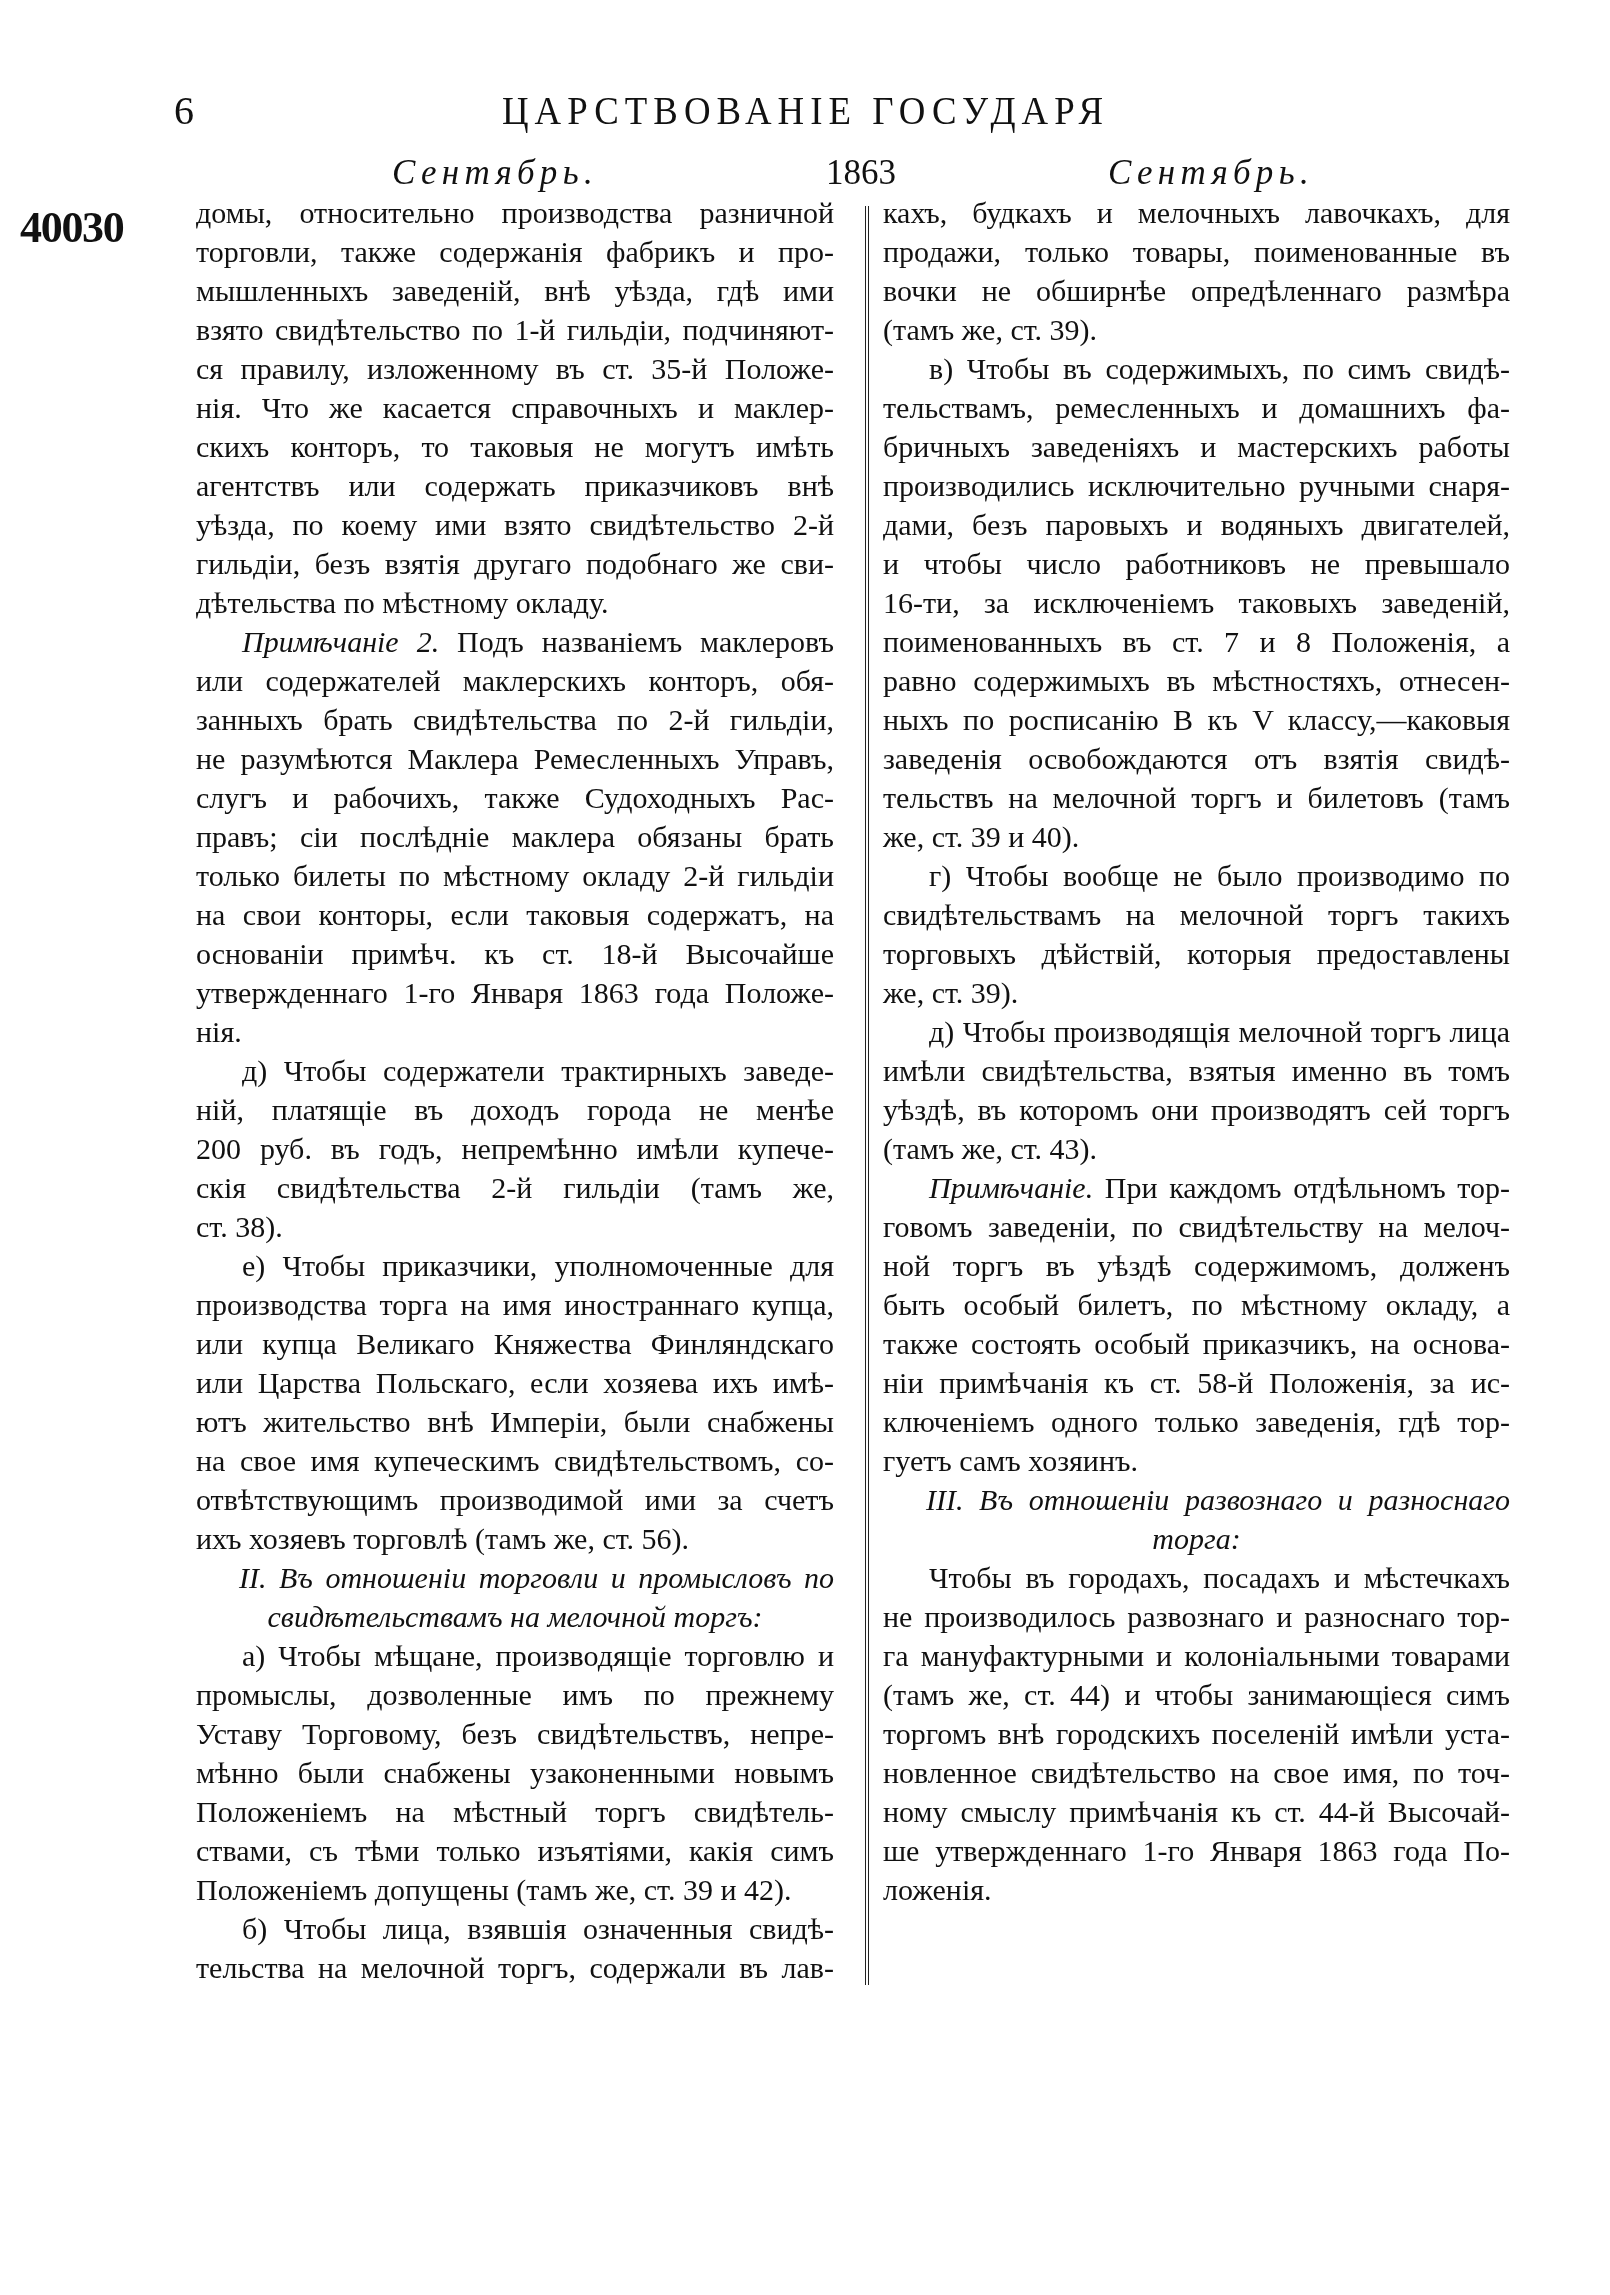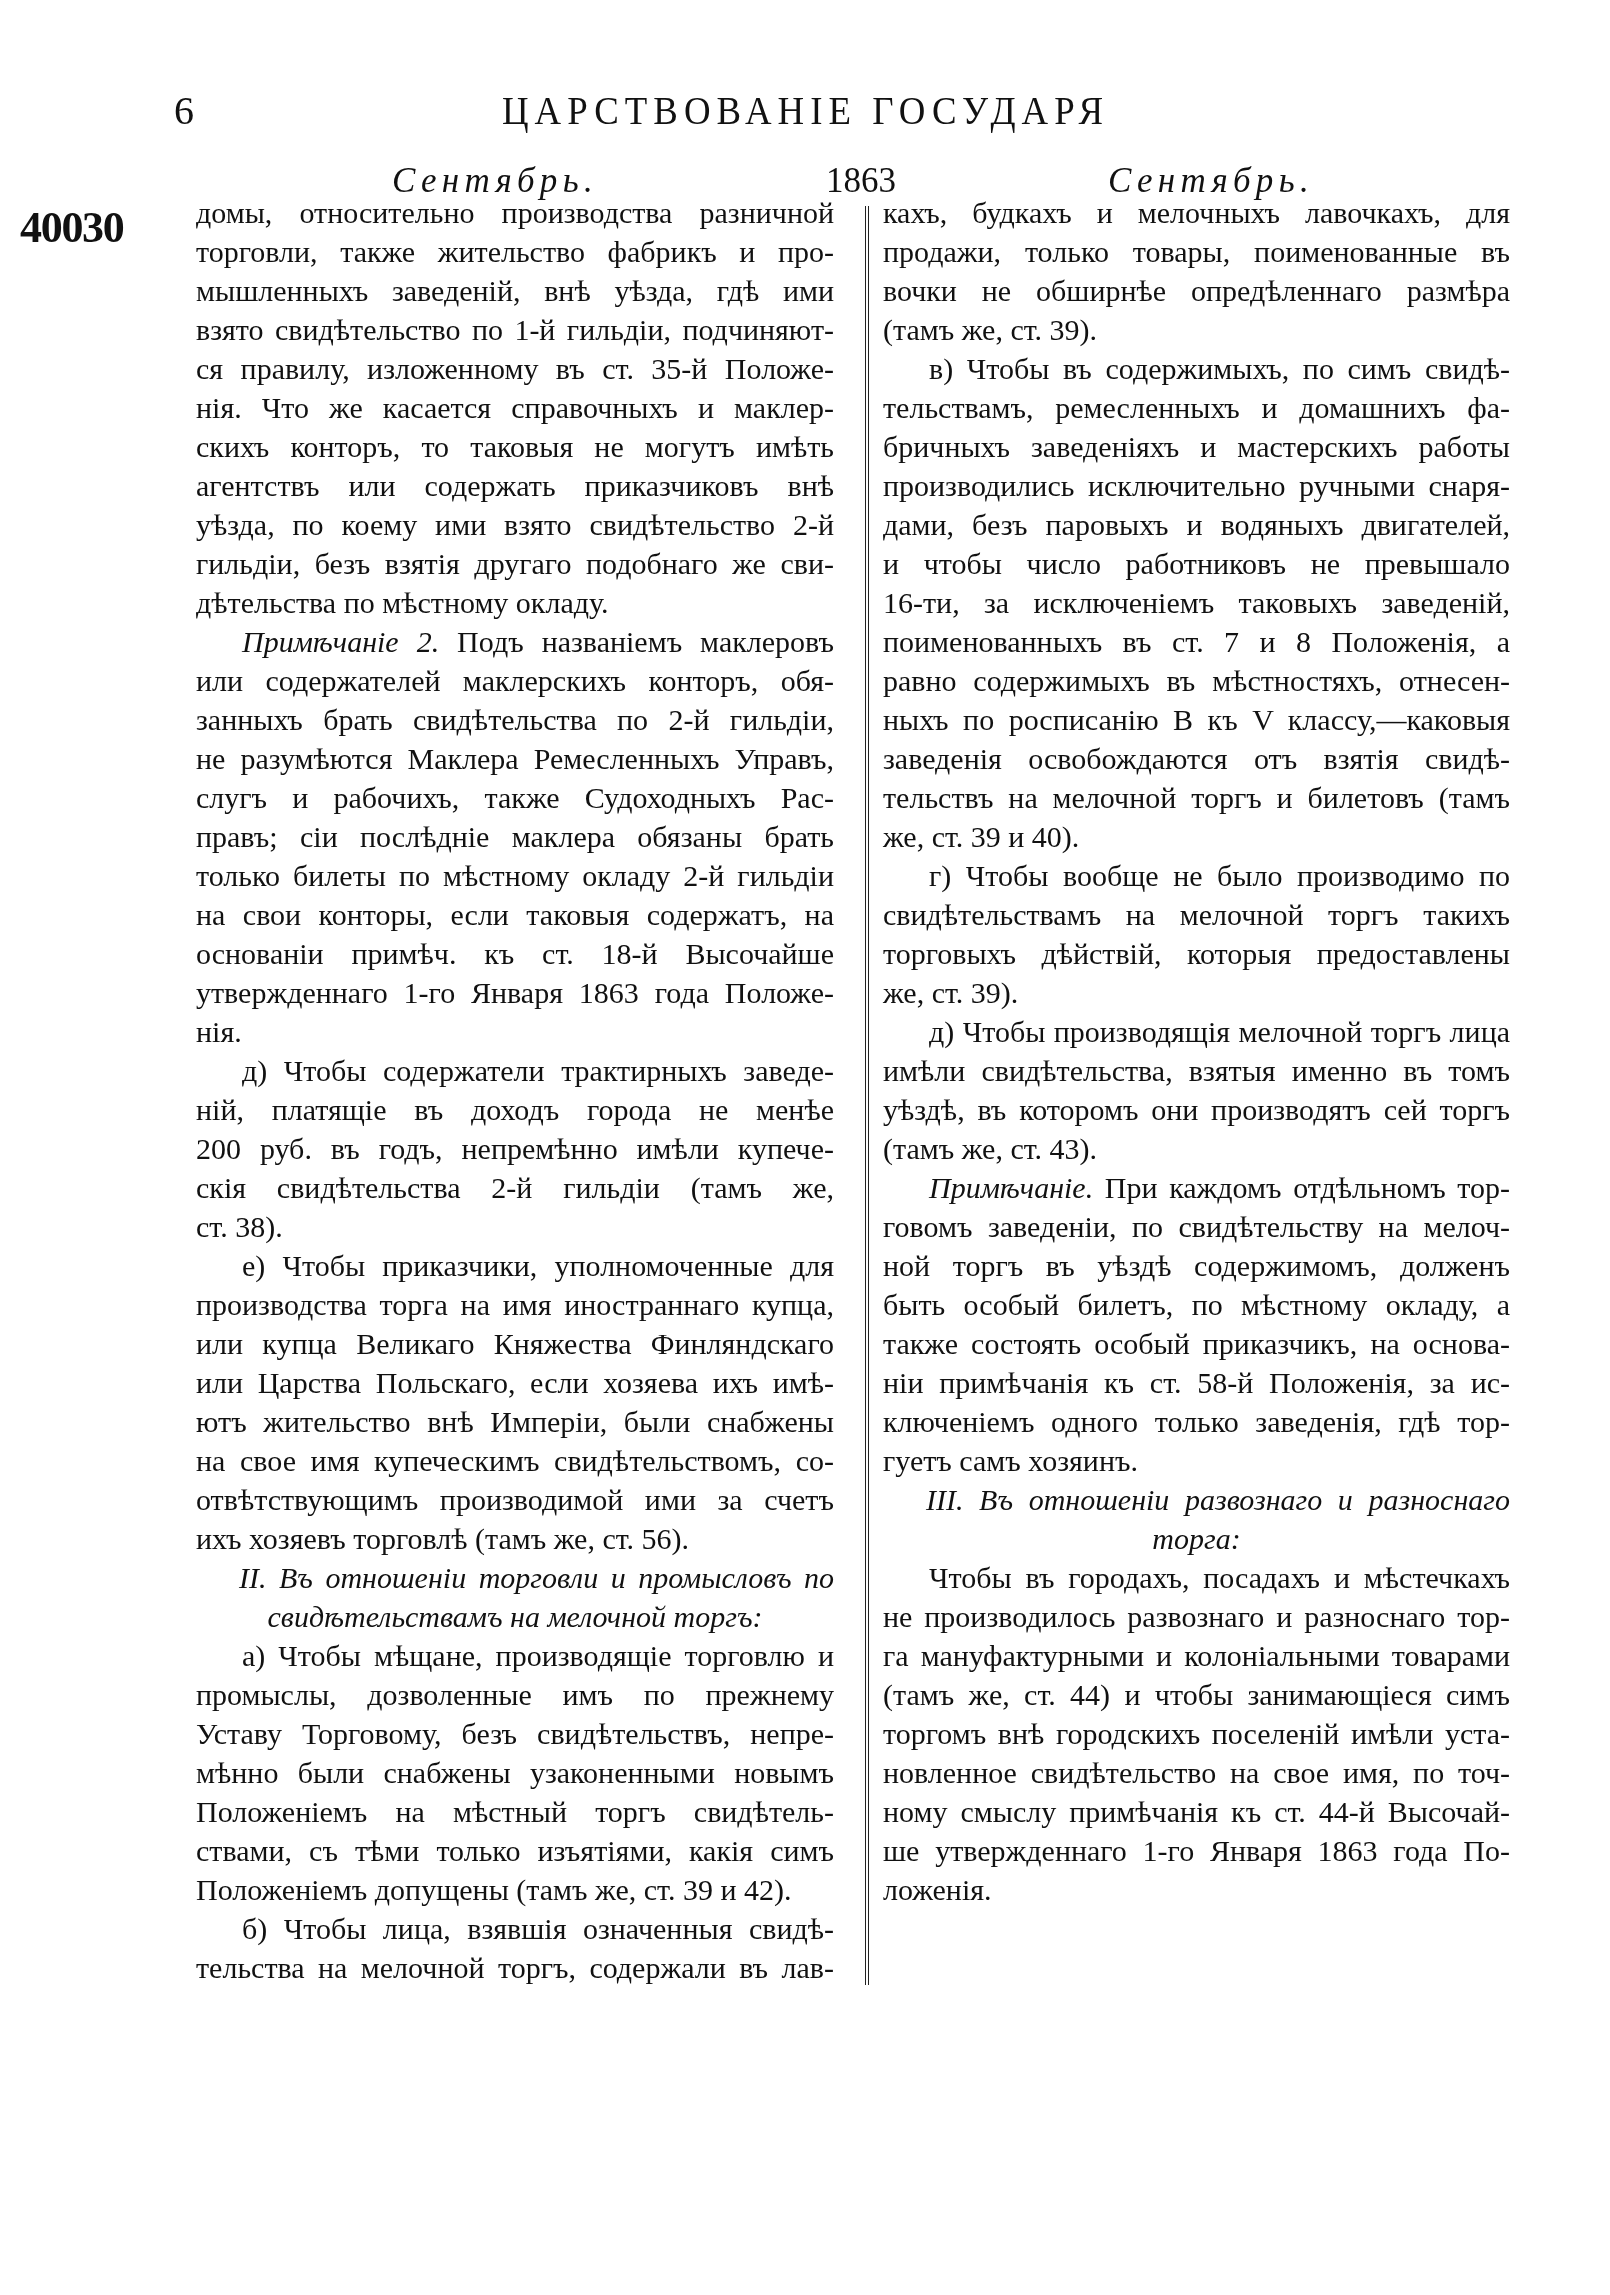--- a/index.html
+++ b/index.html
@@ -1,21 +1,21 @@
 <!DOCTYPE html>
 <html style="font-size:10.6px"><head>
 <meta charset="utf-8">
 <style>
   html, body { margin:0; padding:0; background:#ffffff; }
   body { width:1611px; height:2295px; position:relative; overflow:hidden;
          font-family:"Liberation Serif","DejaVu Serif",serif; color:#111; }
   .page-num { position:absolute; left:174px; top:88px; font-size:40px; line-height:46px; }
   .running-title { position:absolute; left:0; width:1611px; text-align:center; top:88px;
                    font-size:40px; line-height:46px; letter-spacing:6.6px; transform:scaleX(0.92); }
-  .subhead { position:absolute; top:159px; font-size:35px; line-height:44px; }
+  .subhead { position:absolute; top:151px; font-size:35px; line-height:44px; }
   .subhead.left { left:392px; font-style:italic; letter-spacing:5.3px; }
   .subhead.center { left:826px; }
   .subhead.right { left:1108px; font-style:italic; letter-spacing:5.3px; }
   .entry-num { position:absolute; left:20px; top:205px; font-size:44px; font-weight:bold; line-height:46px; letter-spacing:-1.3px; }
   .col { position:absolute; top:193px; font-size:30px; line-height:39px; text-align:justify; }
   .col.left { left:196px; width:638px; }
   .col.right { left:883px; width:627px; }
   .line { display:block; white-space:nowrap; text-align-last:justify; text-align:justify; height:39px; }
   .line.last { text-align-last:left; }
   .line.indent { padding-left:46px; }
@@ -31,21 +31,21 @@
   <div class="page-num">6</div>
   <div class="running-title">ЦАРСТВОВАНІЕ ГОСУДАРЯ</div>
   <div class="subhead left">Сентябрь.</div>
   <div class="subhead center">1863</div>
   <div class="subhead right">Сентябрь.</div>
 
   <div class="entry-num">40030</div>
 
   <div class="col left" id="col-left">
       <span class="line first"><span>домы, относительно производства разничной</span></span>
-      <span class="line"><span>торговли, также жительство фабрикъ и про-</span></span>
+      <span class="line"><span>торговли, также содержанія фабрикъ и про-</span></span>
       <span class="line"><span>мышленныхъ заведеній, внѣ уѣзда, гдѣ ими</span></span>
       <span class="line"><span>взято свидѣтельство по 1-й гильдіи, подчиняют-</span></span>
       <span class="line"><span>ся правилу, изложенному въ ст. 35-й Положе-</span></span>
       <span class="line"><span>нія. Что же касается справочныхъ и маклер-</span></span>
       <span class="line"><span>скихъ конторъ, то таковыя не могутъ имѣть</span></span>
       <span class="line"><span>агентствъ или содержать приказчиковъ внѣ</span></span>
       <span class="line"><span>уѣзда, по коему ими взято свидѣтельство 2-й</span></span>
       <span class="line"><span>гильдіи, безъ взятія другаго подобнаго же сви-</span></span>
       <span class="line last"><span>дѣтельства по мѣстному окладу.</span></span>
       <span class="line indent"><span class="it">Примѣчаніе 2.</span><span> Подъ названіемъ маклеровъ</span></span>

